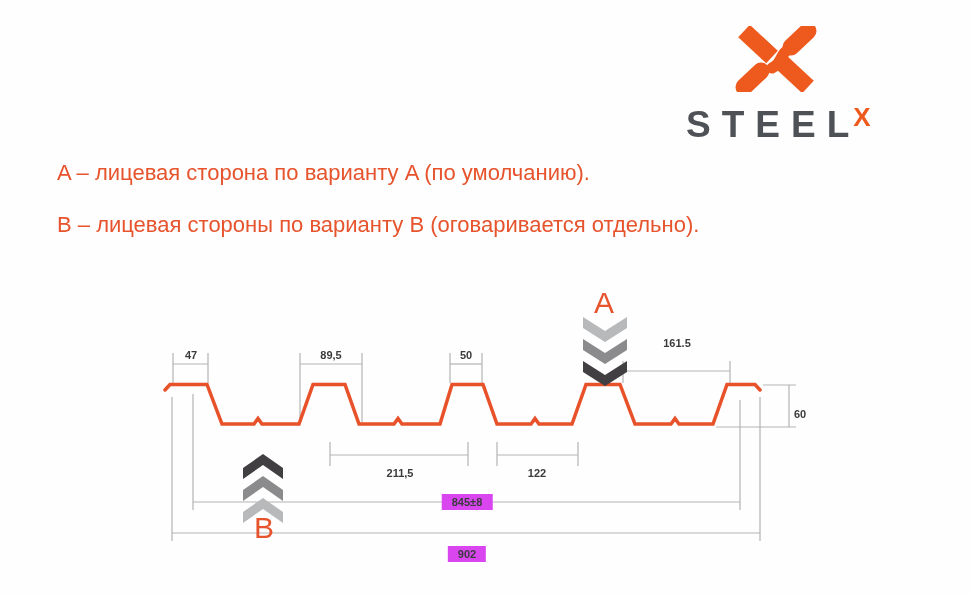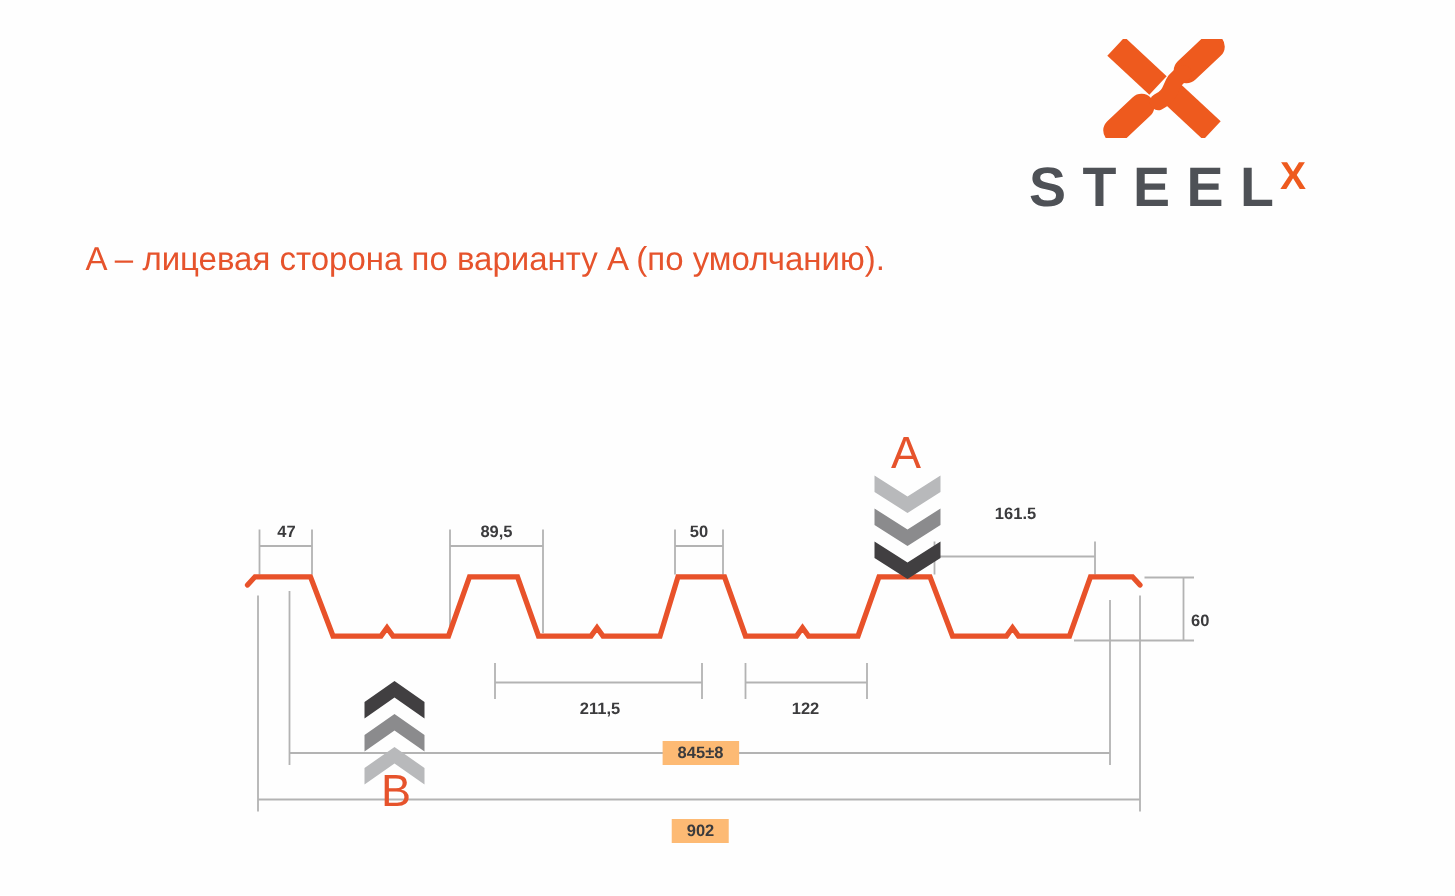--- a/index.html
+++ b/index.html
@@ -29,21 +29,21 @@
   #legend-a{top:160px;}
   #legend-b{top:212px;}
   
   #drawing{position:absolute;left:0;top:0;}
   .dim-label{
     position:absolute;
     color:#3b3b3d;font-size:11px;font-weight:bold;
     white-space:nowrap;transform:translateX(-50%);
     line-height:16px;
   }
-  .dim-label.inline{background:#fdba74;padding:0 10px;}
+  .dim-label.inline{background:#d946ef;padding:0 10px;}
   .dim-label.no-center{transform:none;}
   .variant-letter{
     position:absolute;color:#e6532c;font-size:30px;line-height:30px;
     transform:translateX(-50%);
   }
   #marker-a-letter{left:604px;top:288px;}
   #marker-b-letter{left:264px;top:513px;}
 </style>
 </head>
 <body>
@@ -56,20 +56,21 @@
       <line x1="49" y1="35" x2="77" y2="61" stroke-width="17"></line>
       <line x1="77" y1="5" x2="60" y2="21" stroke-width="17" stroke-linecap="round"></line>
       <line x1="30" y1="45" x2="13" y2="61" stroke-width="17" stroke-linecap="round"></line>
       <path d="M58,23 C47,29 53,36 41,42" stroke-width="11" stroke-linecap="round"></path>
     </g>
   </svg>
 
   <div id="brand"><span>STEEL</span><span class="sup">X</span></div>
 
   <div id="legend-a" class="legend-line">A – лицевая сторона по варианту A (по умолчанию).</div>
+  <div id="legend-b" class="legend-line">B – лицевая стороны по варианту B (оговаривается отдельно).</div>
 
   <svg id="drawing" width="970" height="597" viewBox="0 0 970 597">
 
     <g stroke="#b3b3b3" stroke-width="1.2" fill="none">
 
       <line x1="173" y1="364" x2="208" y2="364"></line>
       <line x1="173" y1="353" x2="173" y2="383"></line>
       <line x1="208" y1="353" x2="208" y2="383"></line>
 
       <line x1="300" y1="364" x2="362" y2="364"></line>

